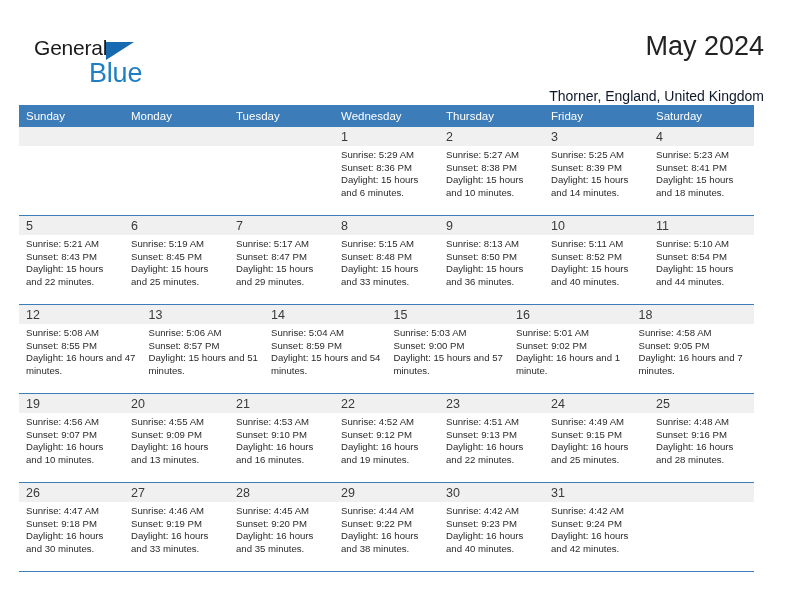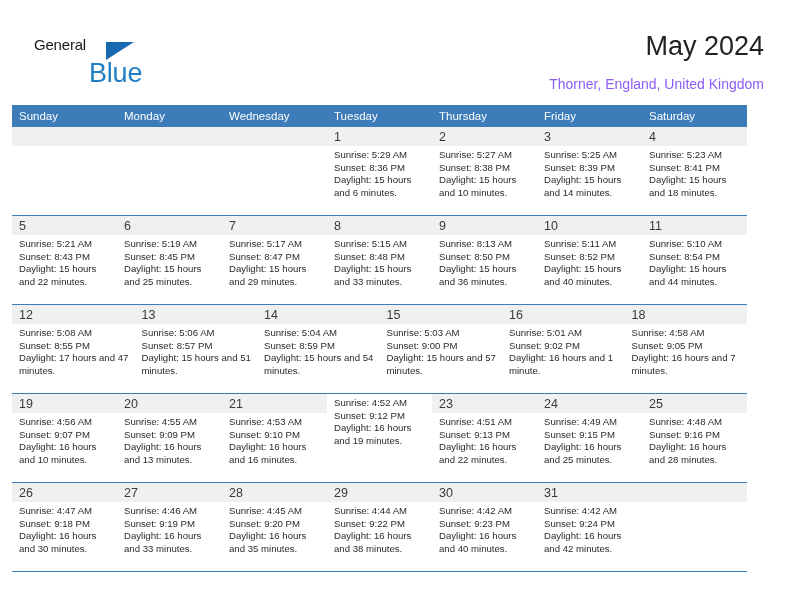--- a/index.html
+++ b/index.html
@@ -34,21 +34,21 @@
     position: absolute;
     left: 34px;
     top: 36px;
     width: 130px;
     height: 48px;
   }
   .logo-general {
     position: absolute;
     left: 0;
     top: 0;
-    font-size: 15px;
+    font-size: 21px;
     letter-spacing: -0.2px;
     color: #1a1a1a;
     font-family: "Liberation Sans", sans-serif;
   }
   .logo-triangle {
     position: absolute;
     left: 72px;
     top: 6px;
     width: 0;
     height: 0;
@@ -71,30 +71,30 @@
     text-align: right;
   }
   .cal-title {
     font-size: 27px;
     color: #222222;
     line-height: 32px;
     white-space: nowrap;
   }
   .cal-subtitle {
     font-size: 14px;
-    color: #8b5cf6;
+    color: #0f172a;
     line-height: 20px;
-    margin-top: 12px;
+    margin-top: 24px;
     white-space: nowrap;
   }
 
   
   .calendar {
     position: absolute;
-    left: 12px;
+    left: 19px;
     top: 105px;
     width: 735px;
   }
   .dow-row {
     display: flex;
     background: #3b7cb9;
     height: 22px;
   }
   .dow {
     flex: 1 1 0;
@@ -162,22 +162,22 @@
       <div class="cal-subtitle">Thorner, England, United Kingdom</div>
     </div>
 
   </div>
 
   <div class="calendar">
 
     <div class="dow-row">
       <div class="dow">Sunday</div>
       <div class="dow">Monday</div>
+      <div class="dow">Tuesday</div>
       <div class="dow">Wednesday</div>
-      <div class="dow">Tuesday</div>
       <div class="dow">Thursday</div>
       <div class="dow">Friday</div>
       <div class="dow">Saturday</div>
     </div>
 
     <div class="weeks-container">
         <div class="week">
           <div class="cell empty">
             <div class="daynum-band"><span class="daynum"></span></div>
           </div>
@@ -277,21 +277,21 @@
               <div class="daylight">Daylight: 15 hours and 44 minutes.</div>
             </div>
           </div>
         </div>
         <div class="week">
           <div class="cell">
             <div class="daynum-band"><span class="daynum">12</span></div>
             <div class="info">
               <div>Sunrise: 5:08 AM</div>
               <div>Sunset: 8:55 PM</div>
-              <div class="daylight">Daylight: 17 hours and 47 minutes.</div>
+              <div class="daylight">Daylight: 16 hours and 47 minutes.</div>
             </div>
           </div>
           <div class="cell">
             <div class="daynum-band"><span class="daynum">13</span></div>
             <div class="info">
               <div>Sunrise: 5:06 AM</div>
               <div>Sunset: 8:57 PM</div>
               <div class="daylight">Daylight: 15 hours and 51 minutes.</div>
             </div>
           </div>
@@ -347,20 +347,21 @@
           </div>
           <div class="cell">
             <div class="daynum-band"><span class="daynum">21</span></div>
             <div class="info">
               <div>Sunrise: 4:53 AM</div>
               <div>Sunset: 9:10 PM</div>
               <div class="daylight">Daylight: 16 hours and 16 minutes.</div>
             </div>
           </div>
           <div class="cell">
+            <div class="daynum-band"><span class="daynum">22</span></div>
             <div class="info">
               <div>Sunrise: 4:52 AM</div>
               <div>Sunset: 9:12 PM</div>
               <div class="daylight">Daylight: 16 hours and 19 minutes.</div>
             </div>
           </div>
           <div class="cell">
             <div class="daynum-band"><span class="daynum">23</span></div>
             <div class="info">
               <div>Sunrise: 4:51 AM</div>

